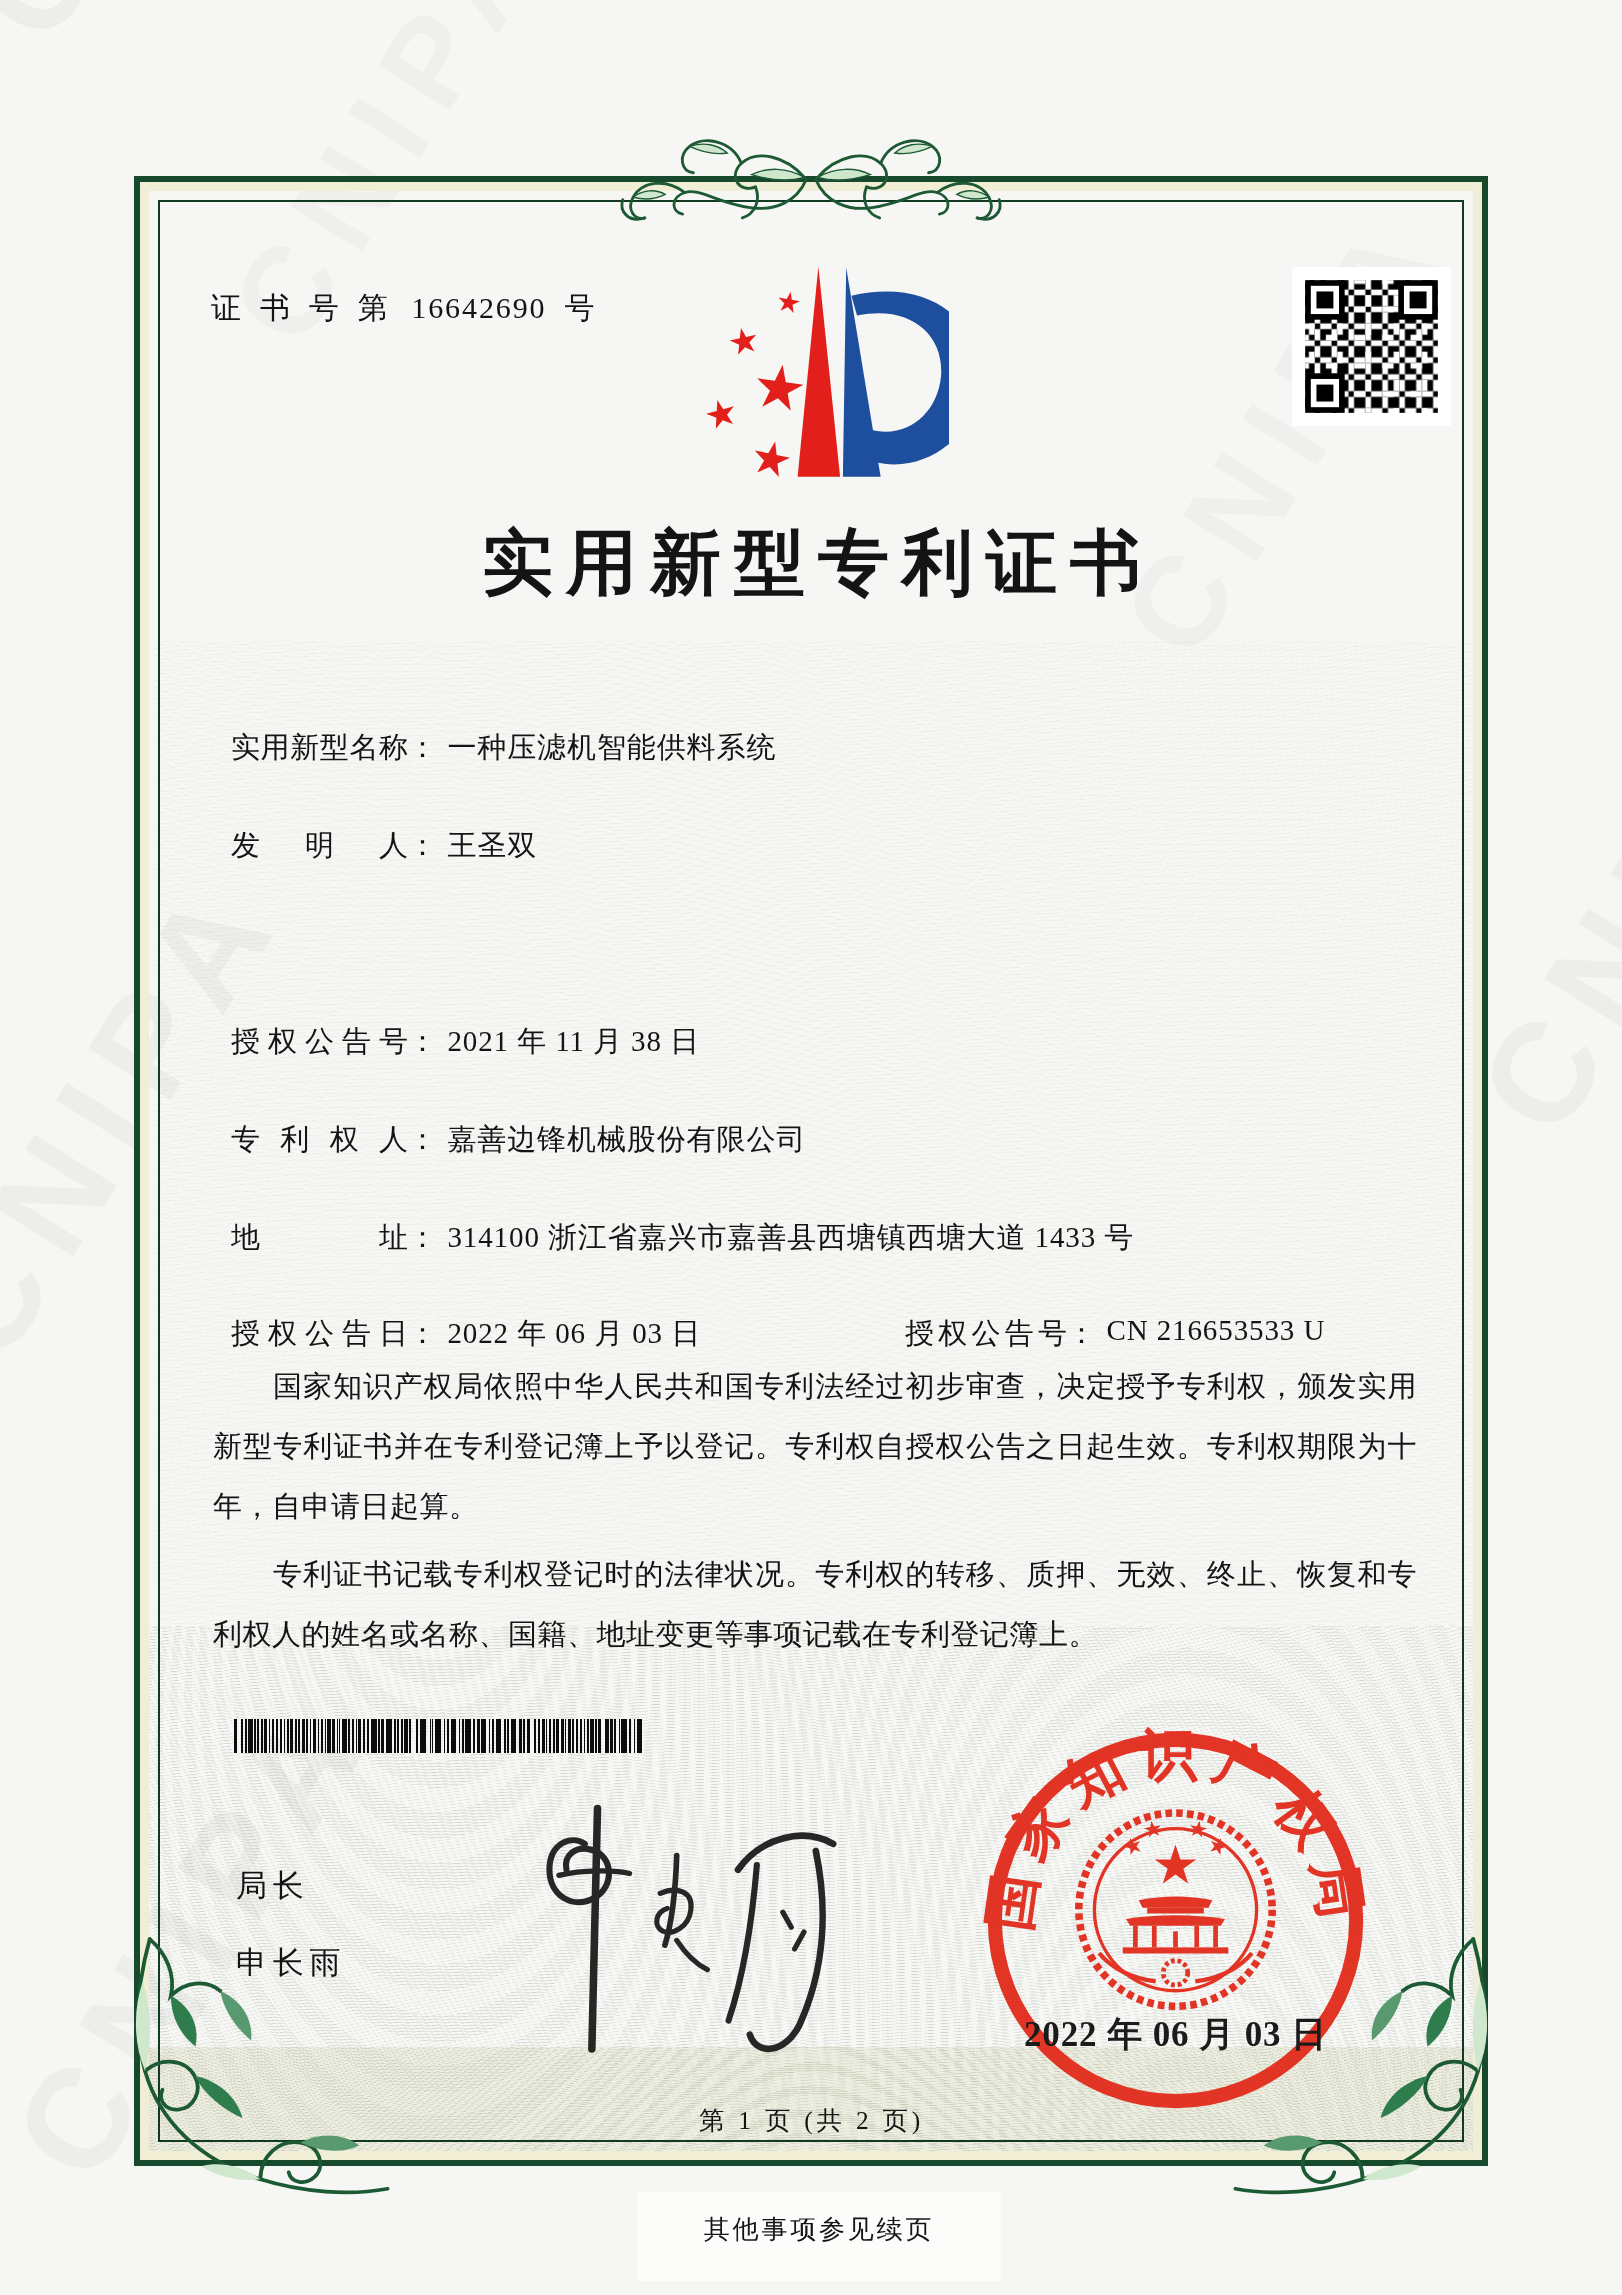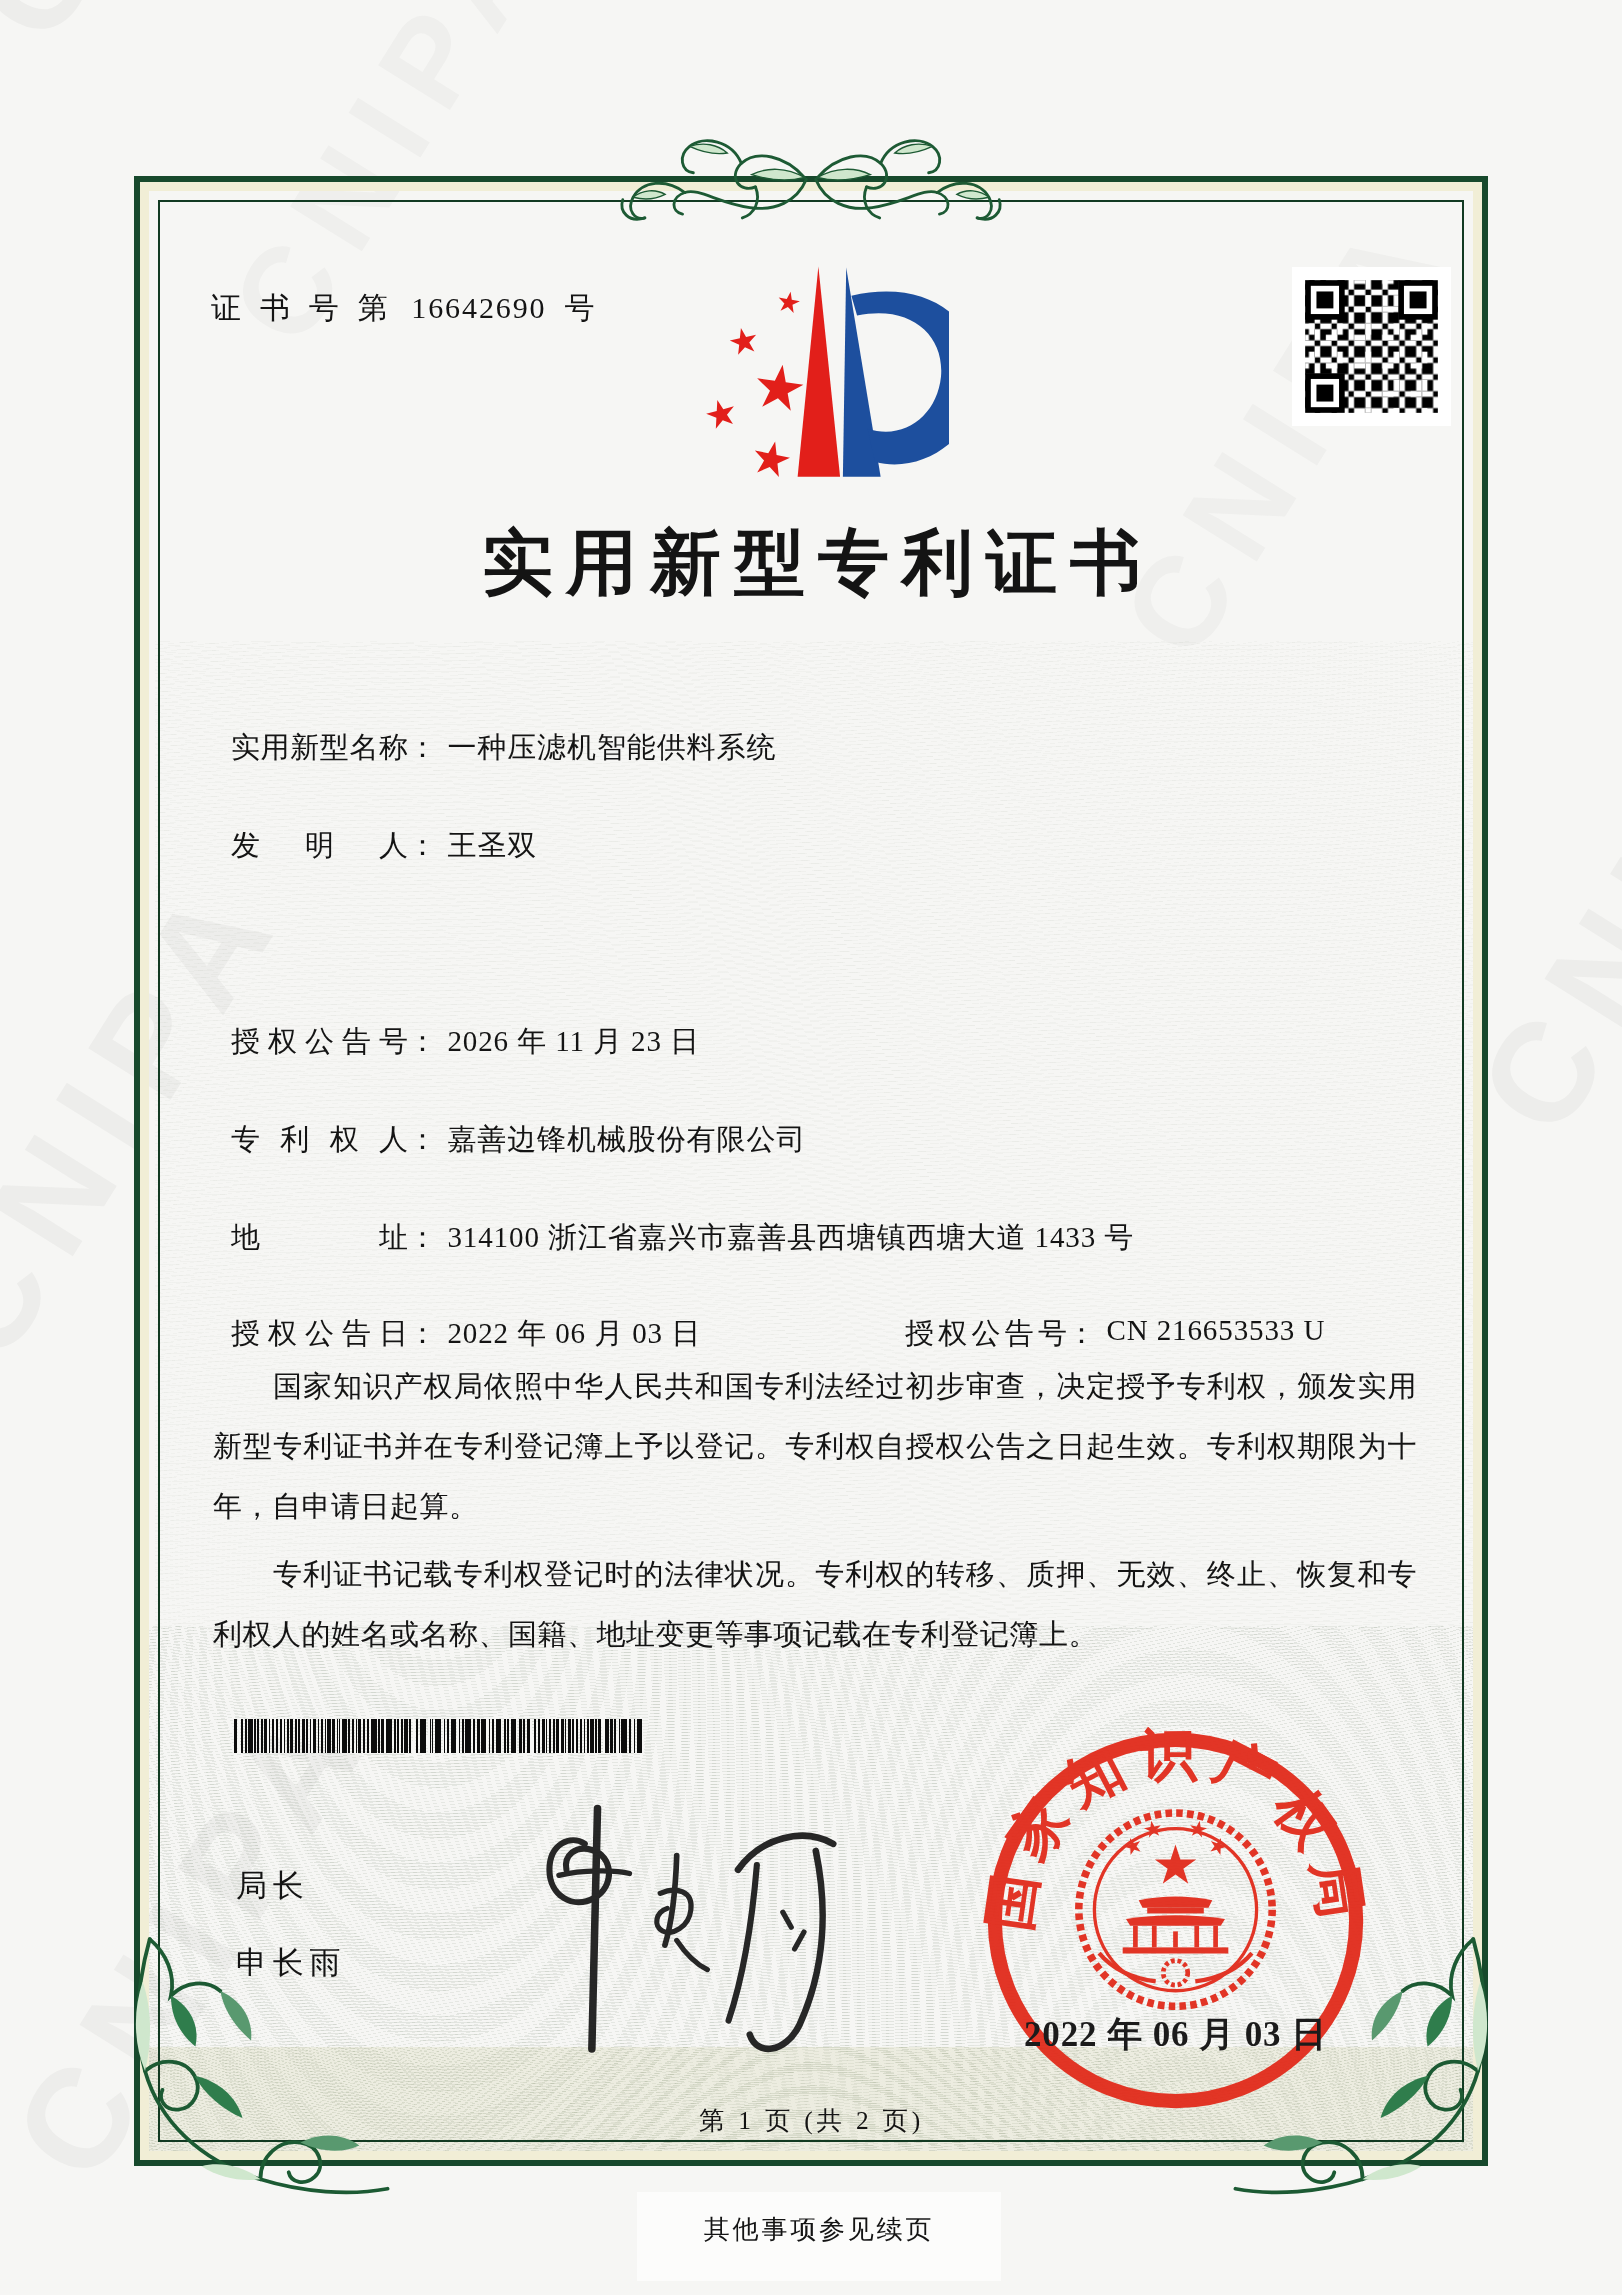--- a/index.html
+++ b/index.html
@@ -242,21 +242,21 @@
 
   <div class="doc-title">实用新型专利证书</div>
 
   <div class="field-row" style="top:684px">
     <span class="f-label">实用新型名称</span><span class="f-colon">：</span><span class="f-value">一种压滤机智能供料系统</span>
   </div>
   <div class="field-row" style="top:782px">
     <span class="f-label">发明人</span><span class="f-colon">：</span><span class="f-value">王圣双</span>
   </div>
   <div class="field-row" style="top:978px">
-    <span class="f-label">授权公告号</span><span class="f-colon">：</span><span class="f-value">2026 年 11 月 23 日</span>
+    <span class="f-label">授权公告号</span><span class="f-colon">：</span><span class="f-value">2021 年 11 月 38 日</span>
   </div>
   <div class="field-row" style="top:1076px">
     <span class="f-label">专利权人</span><span class="f-colon">：</span><span class="f-value">嘉善边锋机械股份有限公司</span>
   </div>
   <div class="field-row" style="top:1174px">
     <span class="f-label">地址</span><span class="f-colon">：</span><span class="f-value">314100 浙江省嘉兴市嘉善县西塘镇西塘大道 1433 号</span>
   </div>
   <div class="field-row" style="top:1270px">
     <span class="f-label">授权公告日</span><span class="f-colon">：</span><span class="f-value">2022 年 06 月 03 日</span>
     <span class="pair2">

